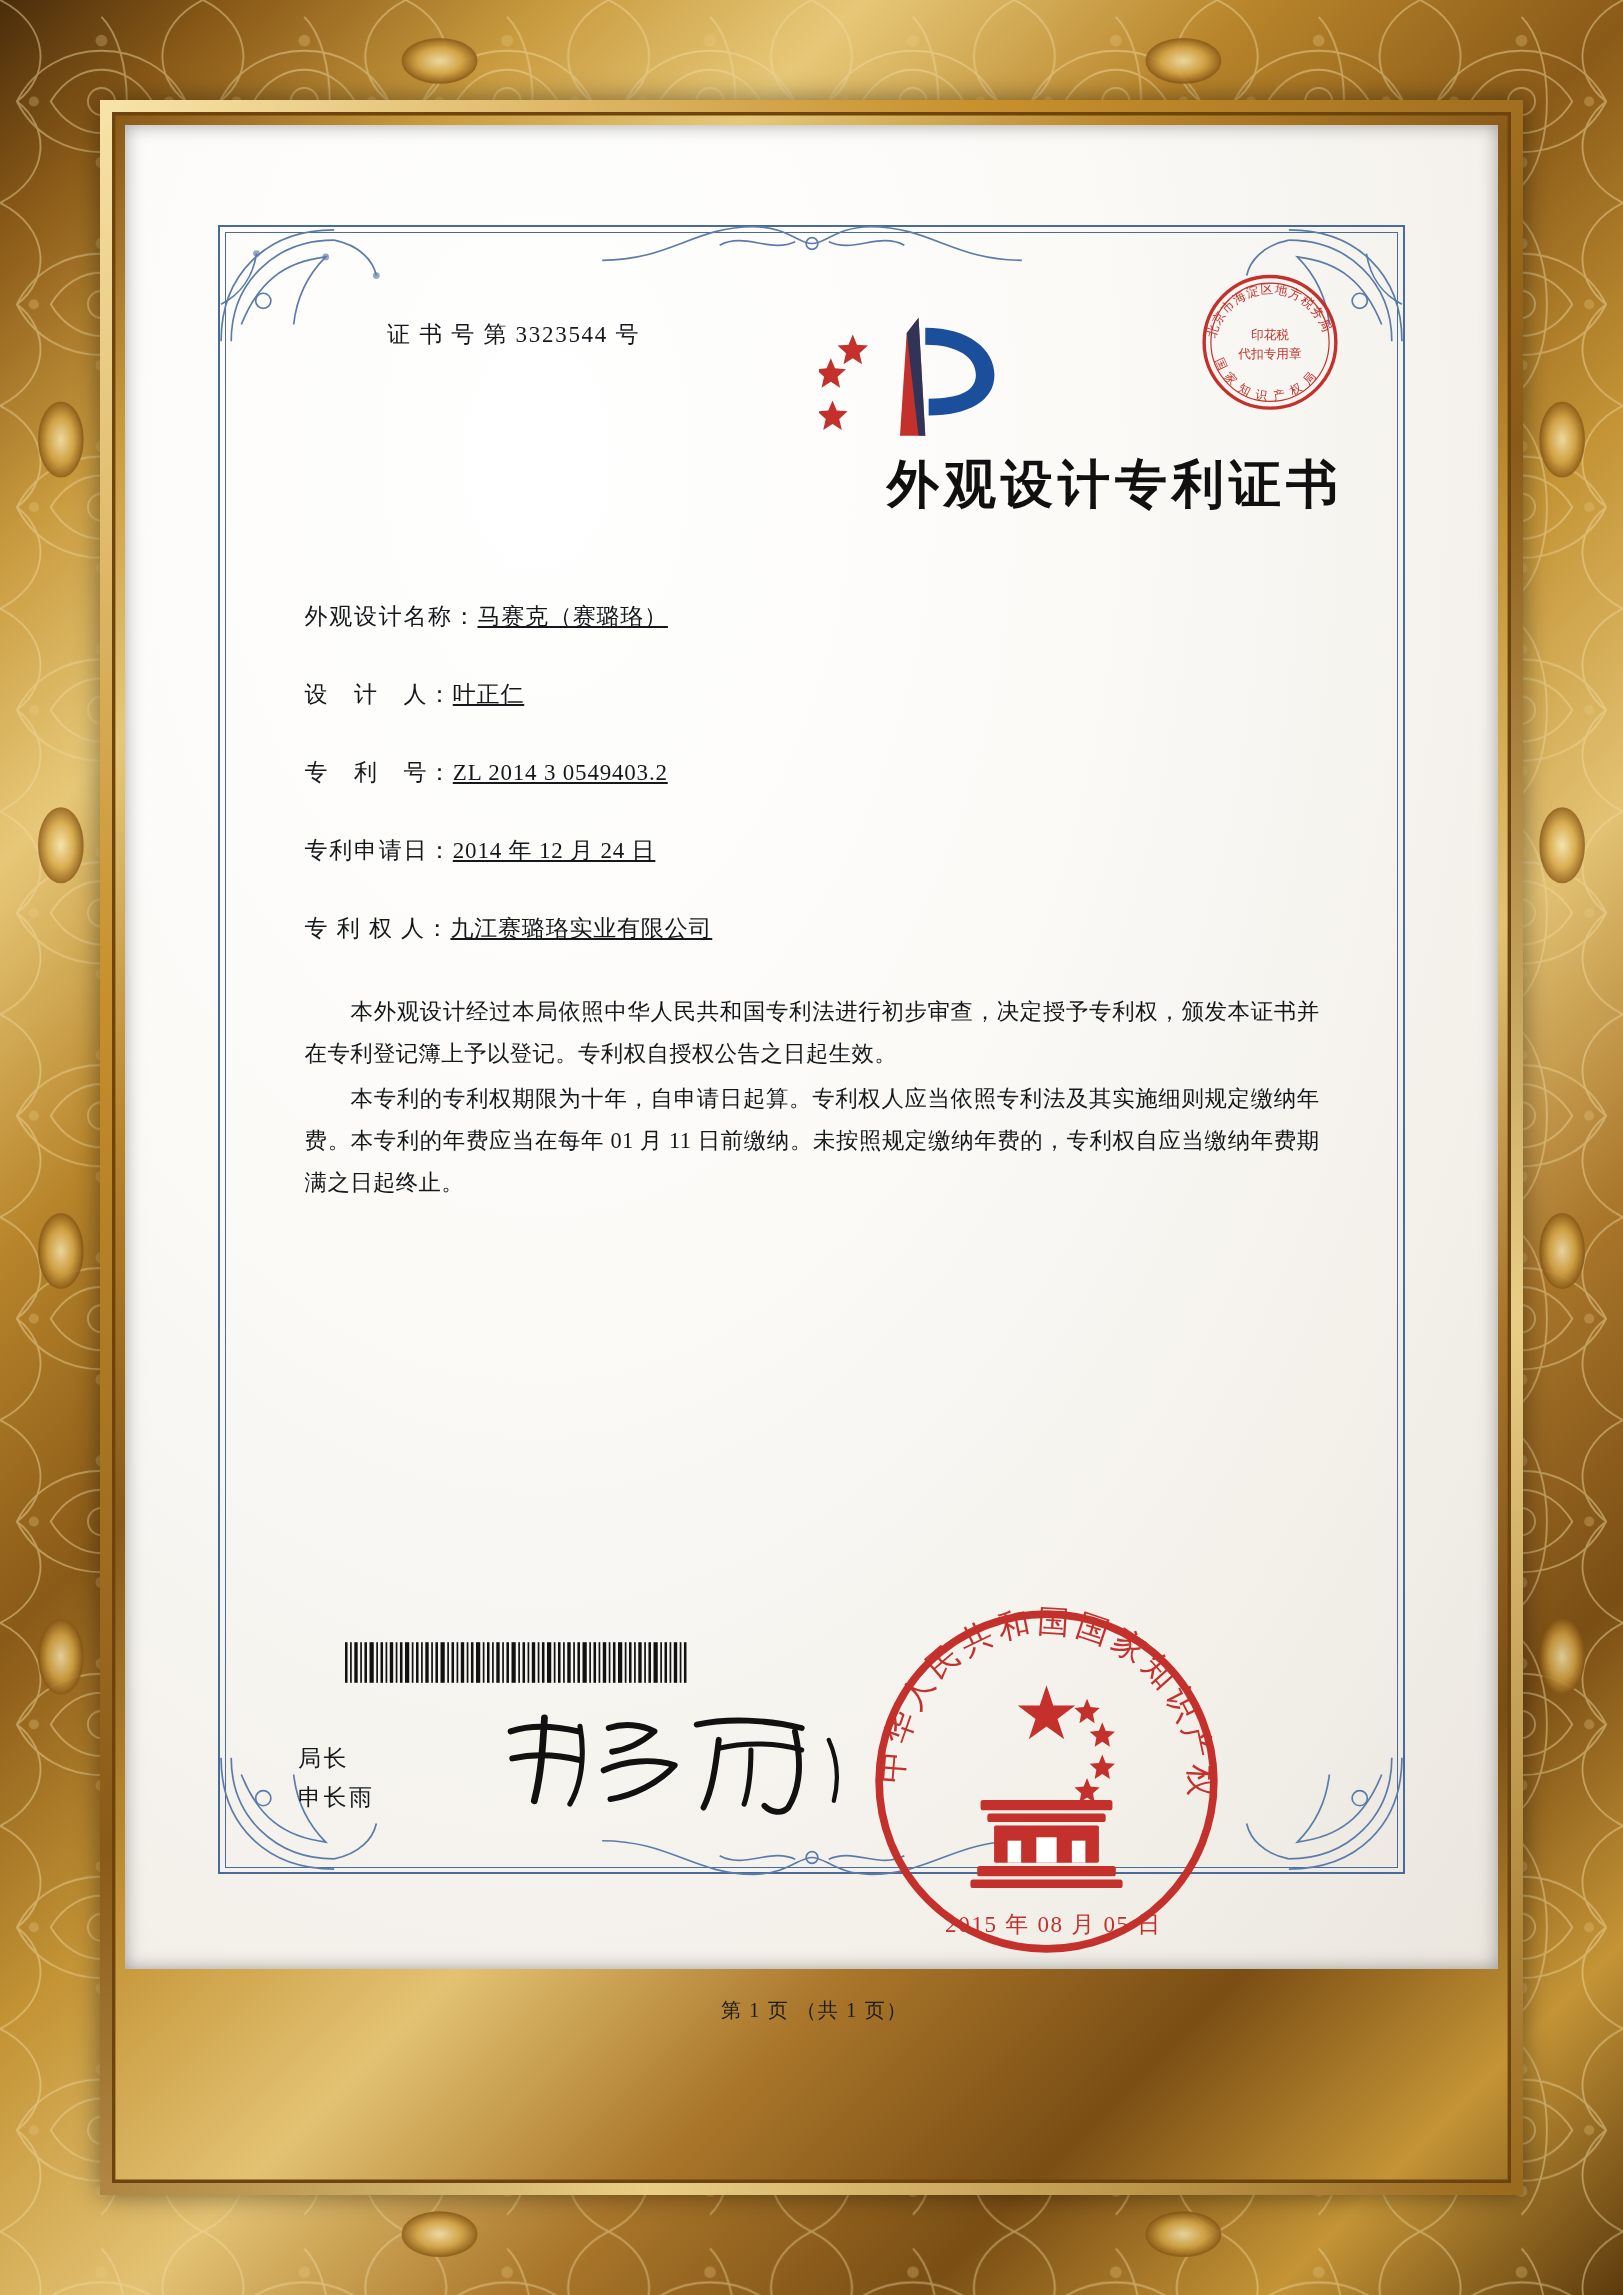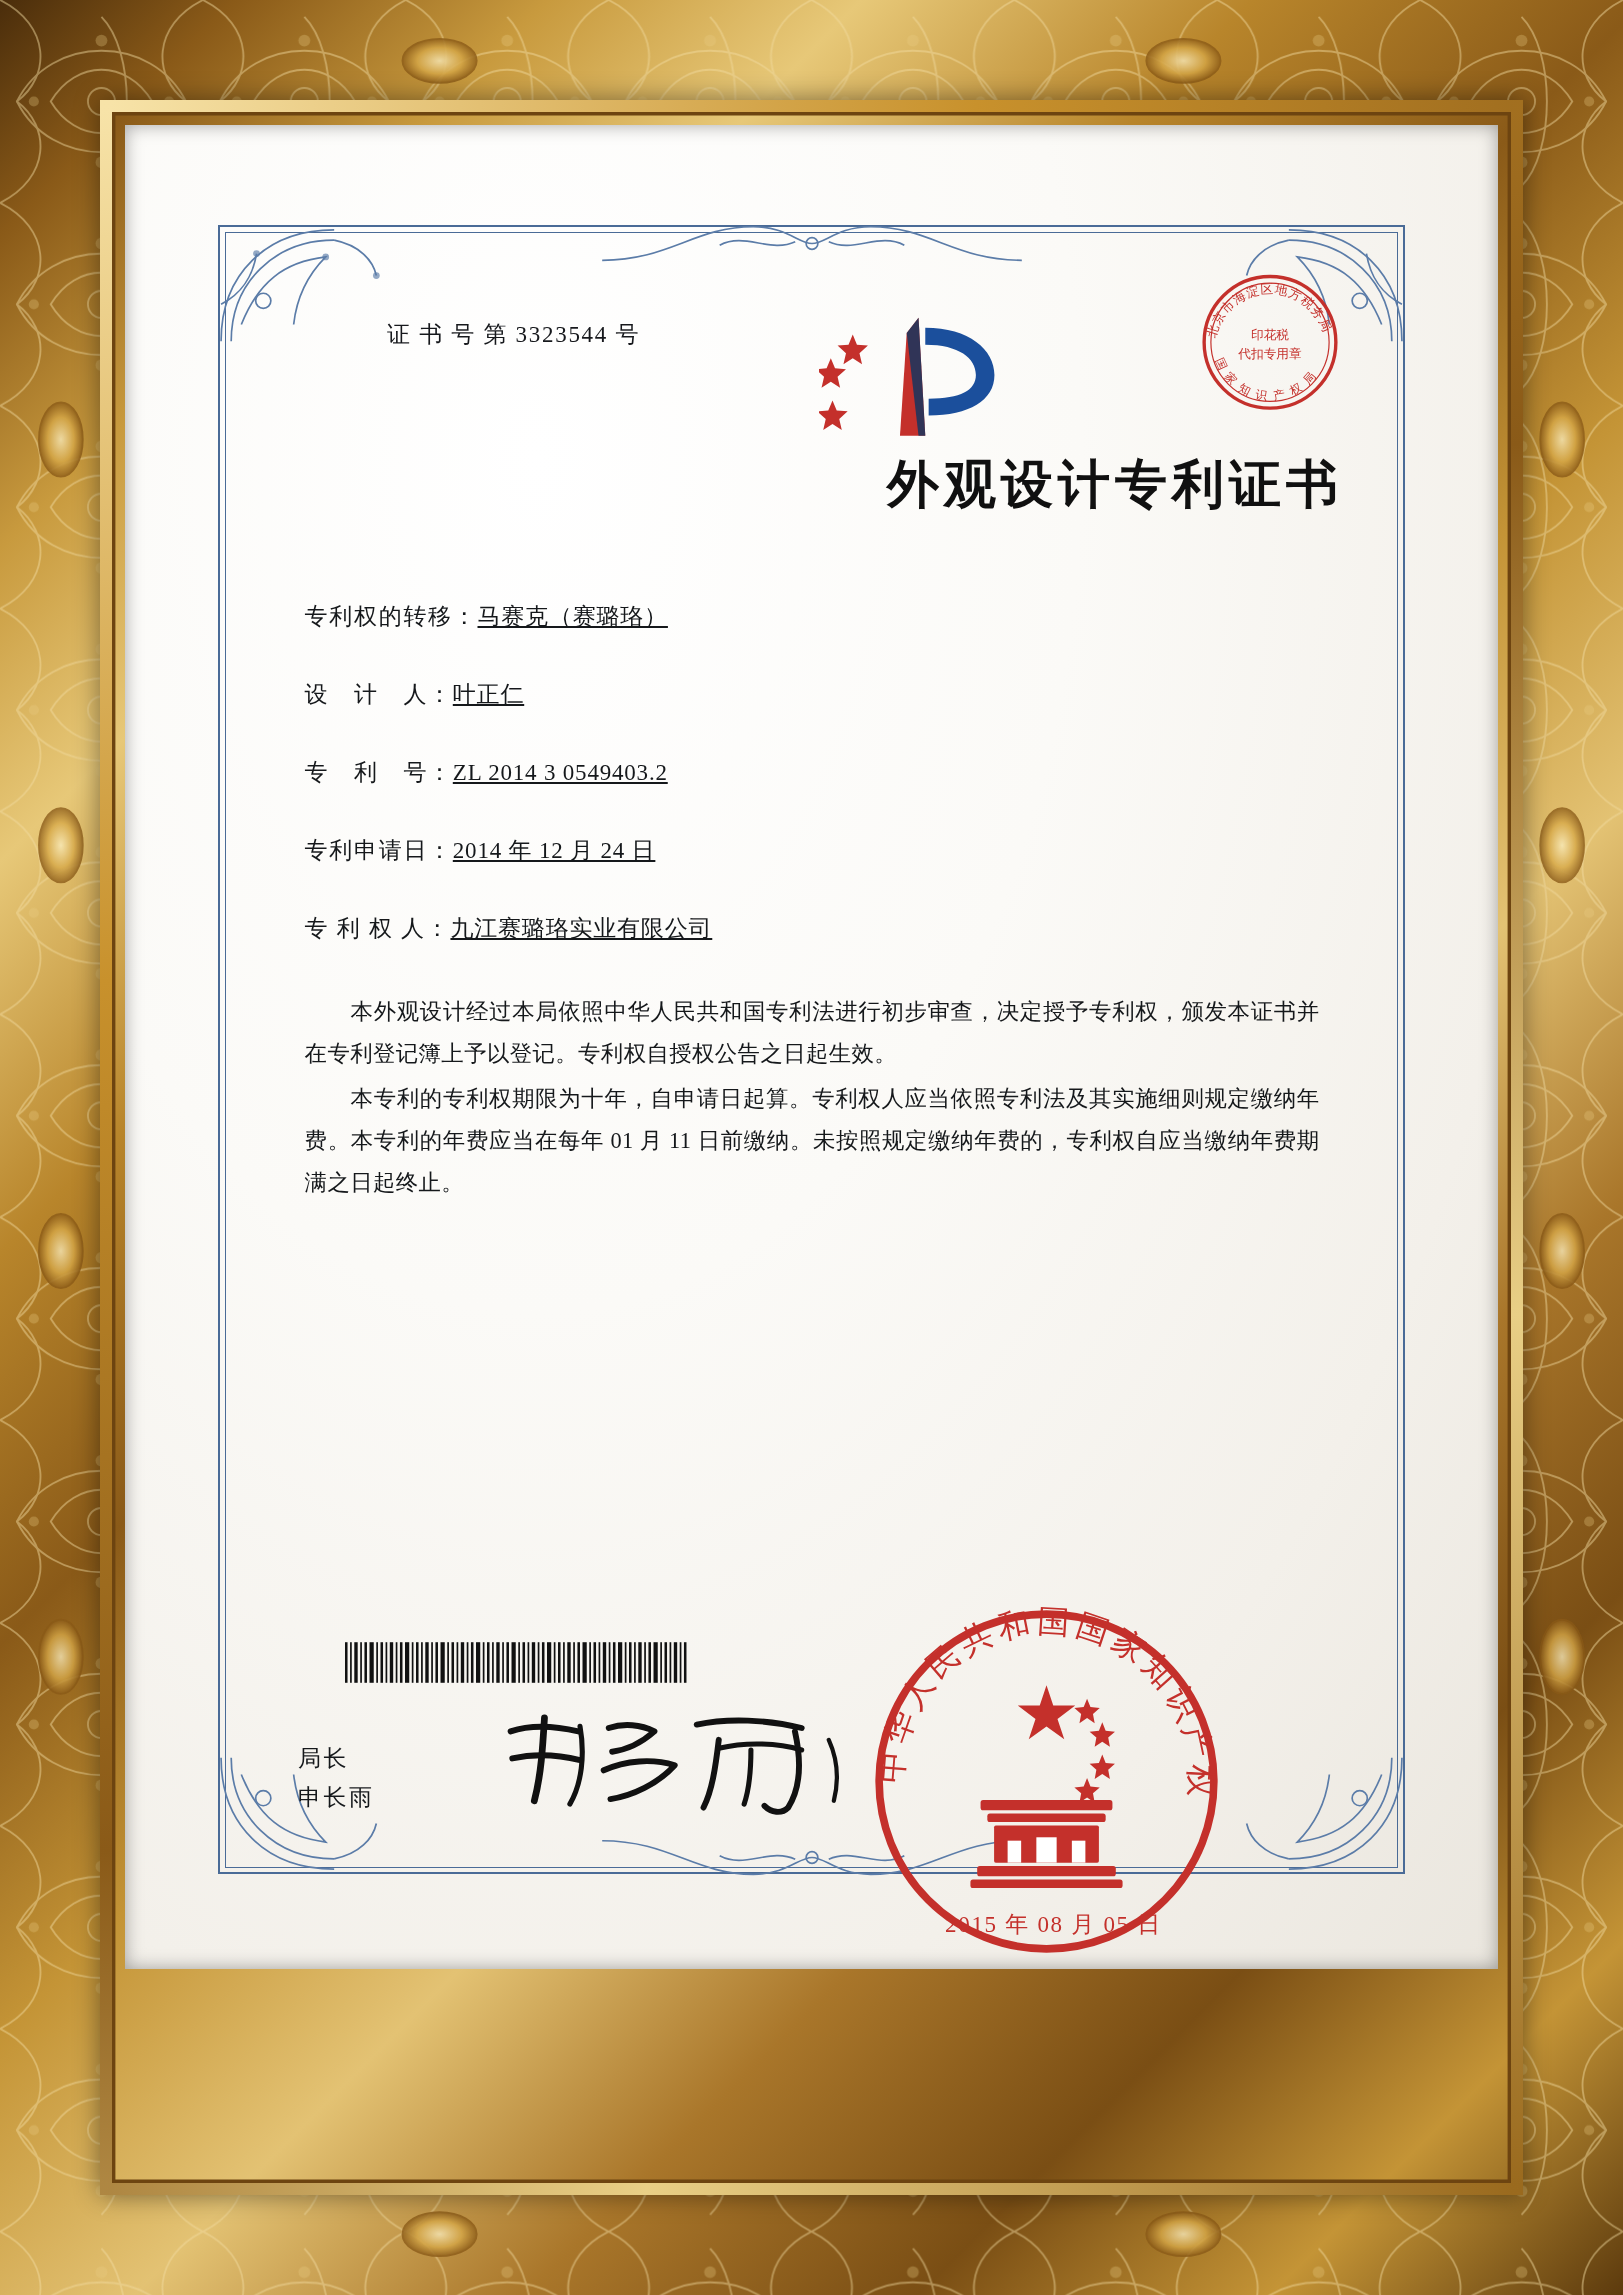--- a/index.html
+++ b/index.html
@@ -349,21 +349,21 @@
           <textPath href="#taxArcBot" startOffset="10%">国 家 知 识 产 权 局</textPath>
         </text>
         <text x="110" y="84" text-anchor="middle" font-size="15" fill="#c4302b" font-family="'DejaVu Serif',serif">印花税</text>
         <text x="110" y="106" text-anchor="middle" font-size="15" fill="#c4302b" font-family="'DejaVu Serif',serif">代扣专用章</text>
       </svg>
 
       <div class="title">外观设计专利证书</div>
 
       <div class="fields">
         <div class="field-row">
-          <span class="field-label">专利权的转移：</span><span class="field-value">马赛克（赛璐珞）</span>
+          <span class="field-label">外观设计名称：</span><span class="field-value">马赛克（赛璐珞）</span>
         </div>
         <div class="field-row">
           <span class="field-label">设　计　人：</span><span class="field-value">叶正仁</span>
         </div>
         <div class="field-row">
           <span class="field-label">专　利　号：</span><span class="field-value">ZL 2014 3 0549403.2</span>
         </div>
         <div class="field-row">
           <span class="field-label">专利申请日：</span><span class="field-value">2014 年 12 月 24 日</span>
         </div>
@@ -494,17 +494,18 @@
           <rect x="198" y="276" width="24" height="30" fill="#fff"></rect>
           <rect x="164" y="280" width="16" height="26" fill="#fff"></rect>
           <rect x="240" y="280" width="16" height="26" fill="#fff"></rect>
           <rect x="128" y="310" width="164" height="12" rx="3"></rect>
           <rect x="120" y="326" width="180" height="10" rx="3"></rect>
         </g>
       </svg>
 
       <div class="seal-date">2015 年 08 月 05 日</div>
 
+      <div class="page-footer">第 1 页 （共 1 页）</div>
 
     </div>
   </div>
 </div>
 
 
 </body></html>

